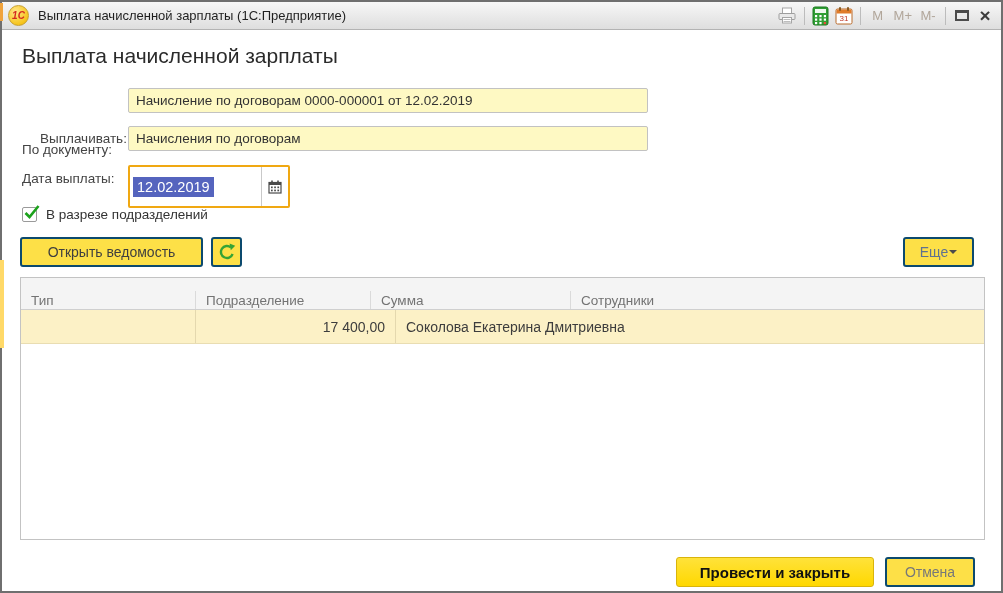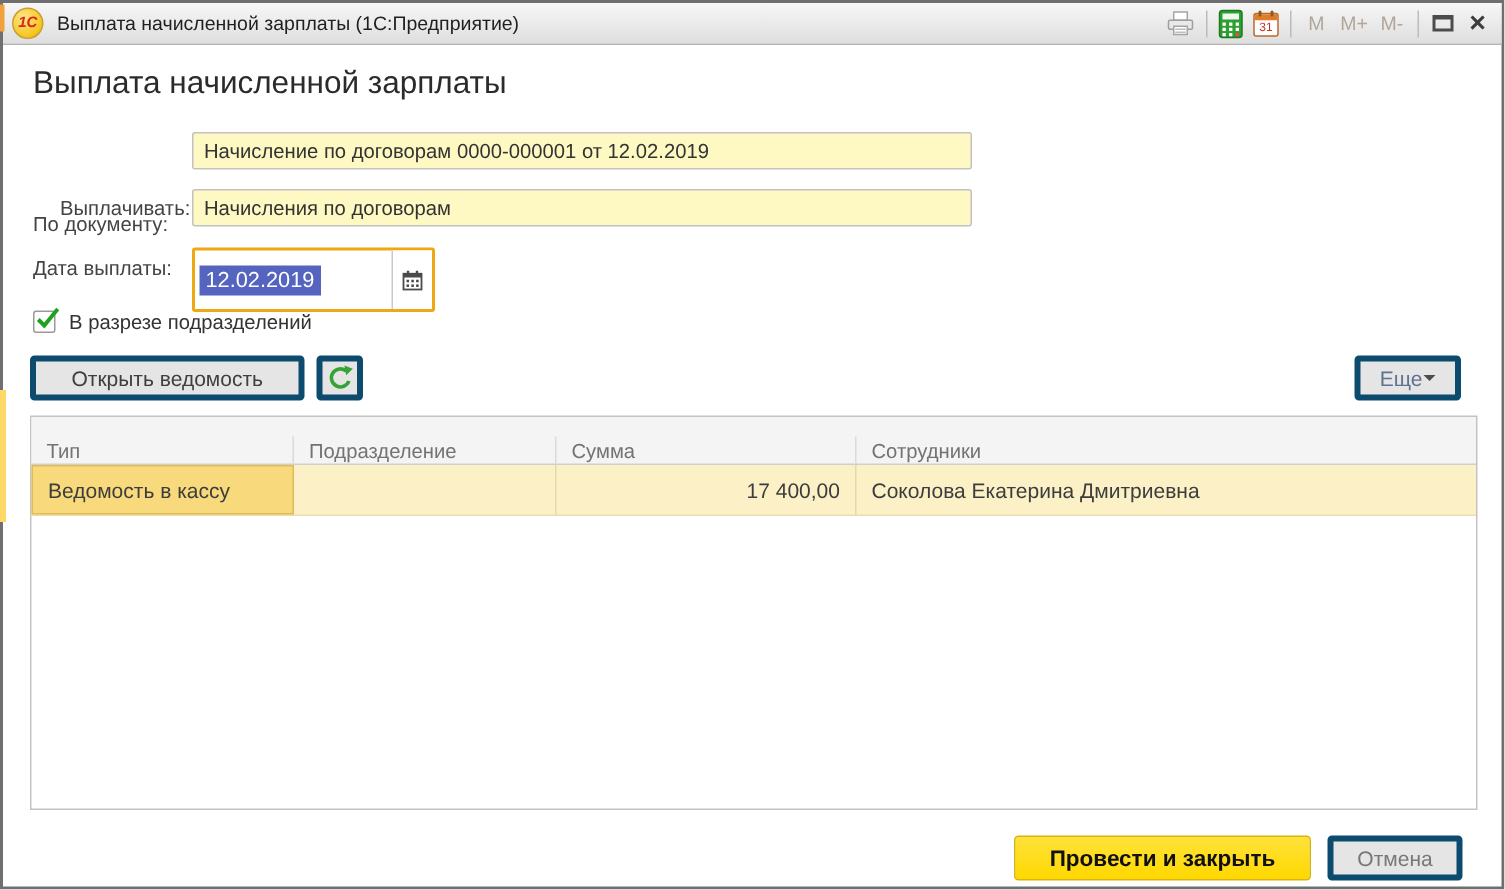--- a/index.html
+++ b/index.html
@@ -61,22 +61,22 @@
     background:#fff;cursor:pointer;
   }
   .chk-row{position:absolute;left:20px;top:205px;display:flex;align-items:center;}
   .chk-box{
     position:relative;width:15px;height:15px;box-sizing:border-box;
     border:1px solid #9a9a9a;border-radius:2px;background:#fff;overflow:visible;flex:0 0 auto;
   }
   .chk-label{margin-left:9px;font-size:13.5px;color:#333;}
   
   .btn{
-    position:absolute;box-sizing:border-box;background:#e5e5e5;
-    border:4px solid #0c4a6e;border-radius:3px;
+    position:absolute;box-sizing:border-box;background:#fde047;
+    border:2px solid #0c4a6e;border-radius:3px;
     display:flex;align-items:center;justify-content:center;
     font-size:14px;color:#3f3f3f;cursor:pointer;
   }
   .btn-open{left:18px;top:235px;width:183px;height:30px;}
   .btn-refresh{left:209px;top:235px;width:31px;height:30px;}
   .btn-more{left:901px;top:235px;width:71px;height:30px;color:#5f7290;gap:1px;}
   .more-arrow{width:0;height:0;border-left:4px solid transparent;border-right:4px solid transparent;border-top:4px solid #4c4c4c;}
   
   .table{
     position:absolute;left:18px;top:275px;width:965px;height:263px;box-sizing:border-box;
@@ -218,21 +218,20 @@
   </div>
 
   <div class="table">
     <div class="t-header">
       <div class="t-hcell c-type">Тип</div>
       <div class="t-hcell c-dept">Подразделение</div>
       <div class="t-hcell c-sum">Сумма</div>
       <div class="t-hcell c-emp">Сотрудники</div>
     </div>
     <div class="t-row">
-      <div class="t-cell c-type sel">Ведомость в кассу</div>
       <div class="t-cell c-dept"></div>
       <div class="t-cell c-sum num">17 400,00</div>
       <div class="t-cell c-emp">Соколова Екатерина Дмитриевна</div>
     </div>
   </div>
 
   <div class="btn btn-primary">Провести  и закрыть</div>
   <div class="btn btn-cancel">Отмена</div>
 
 </div>

